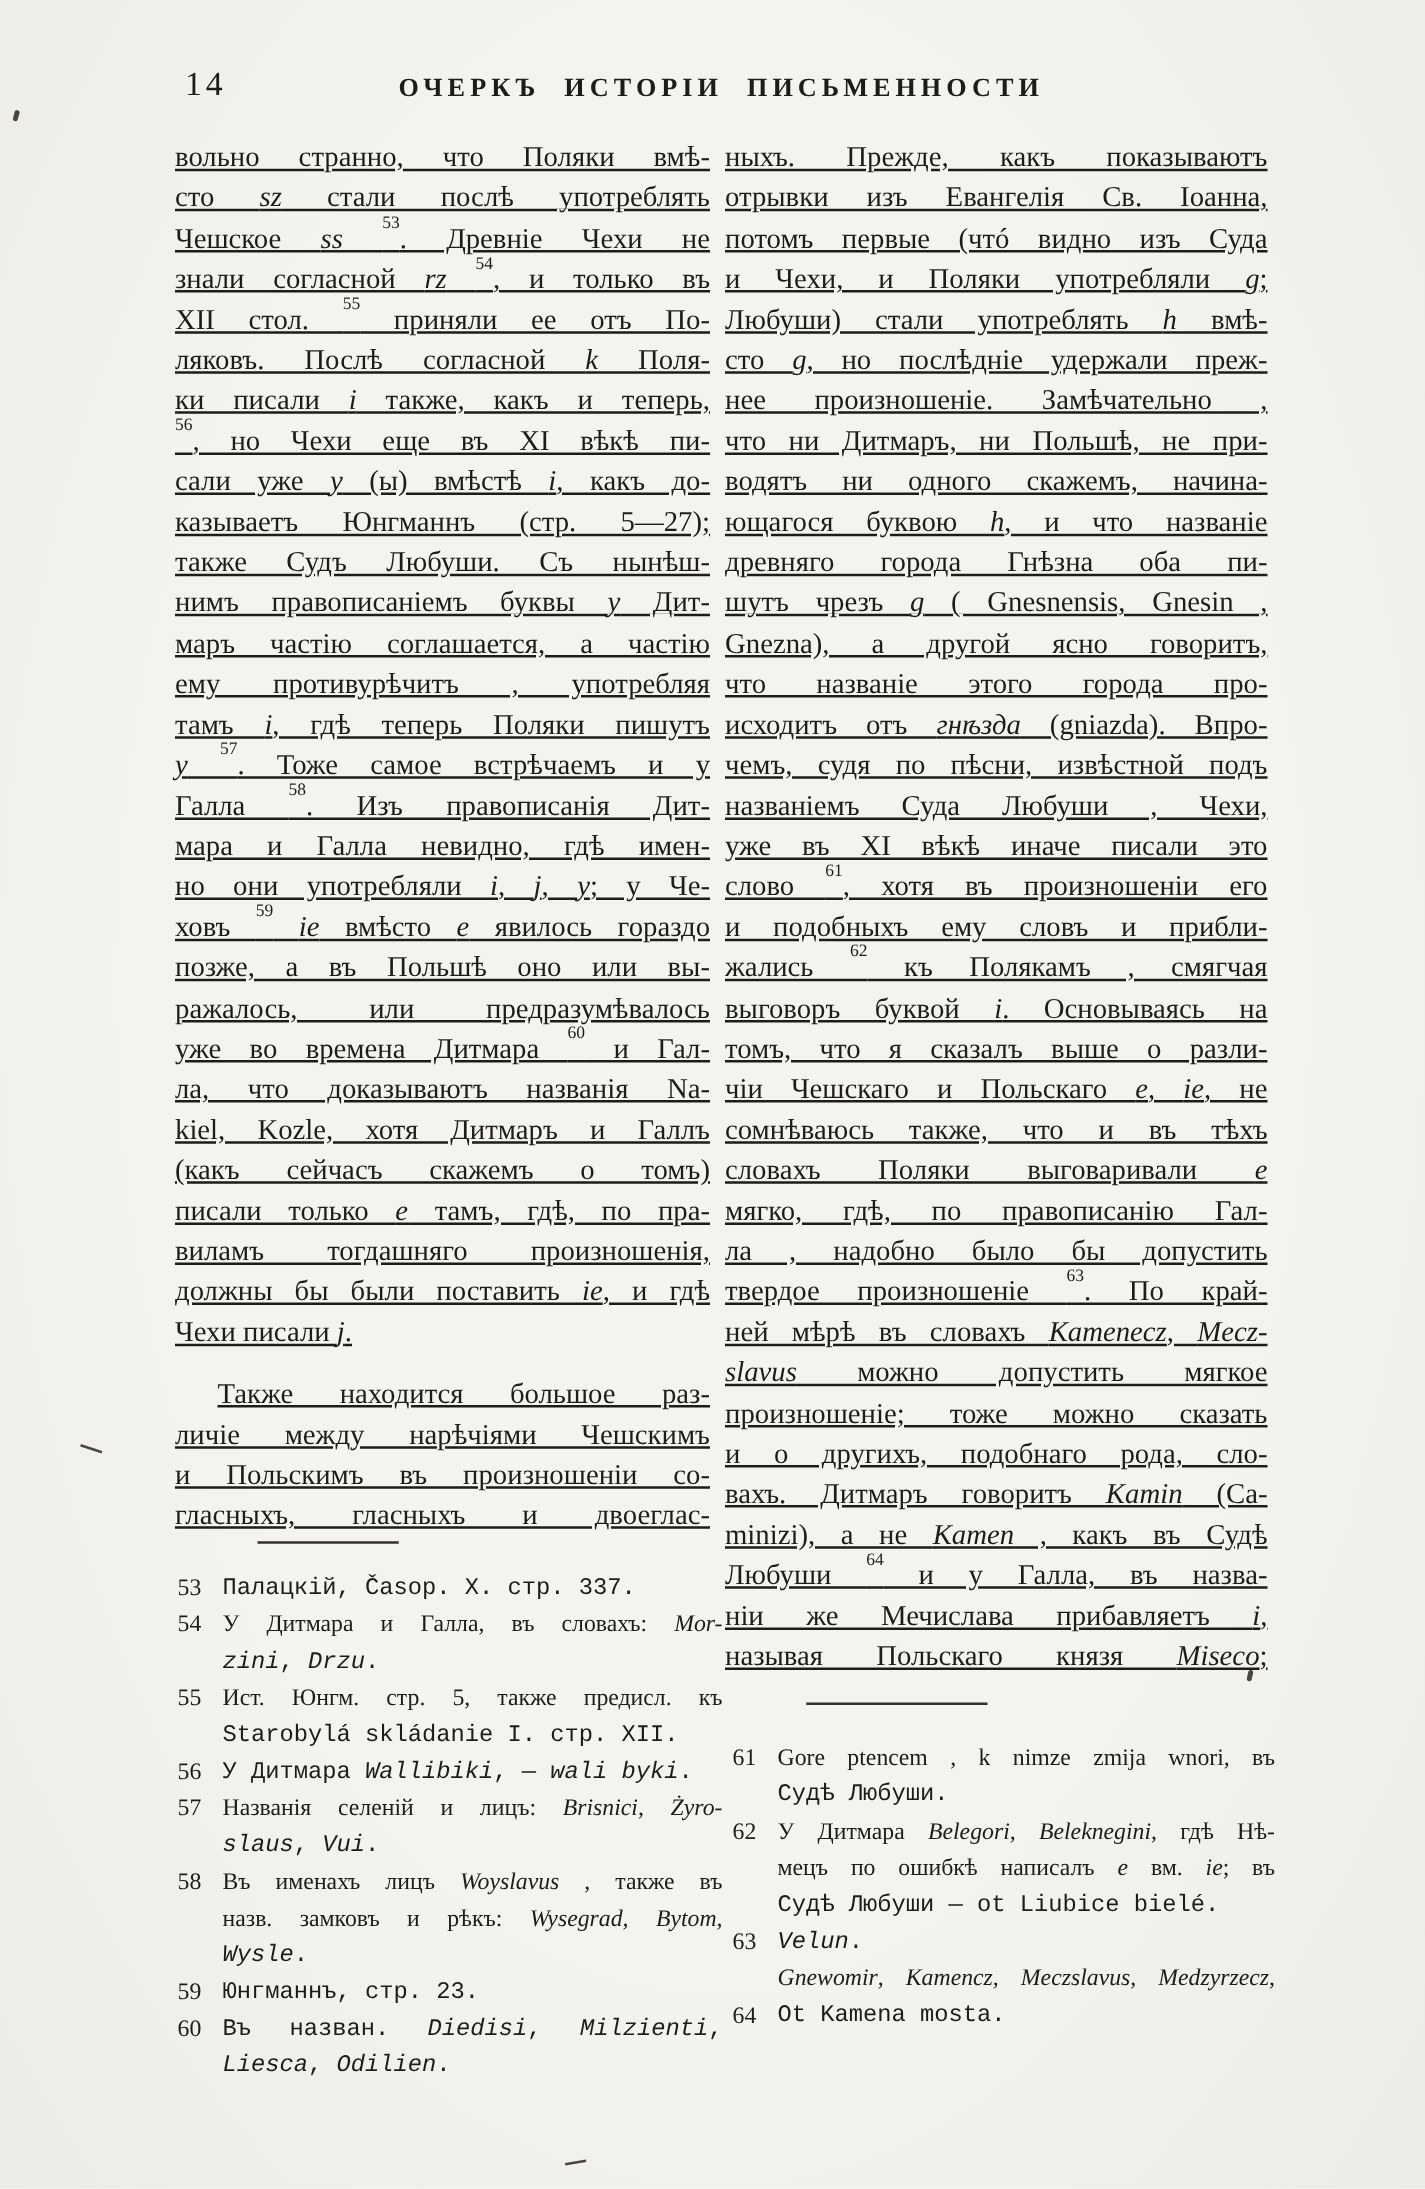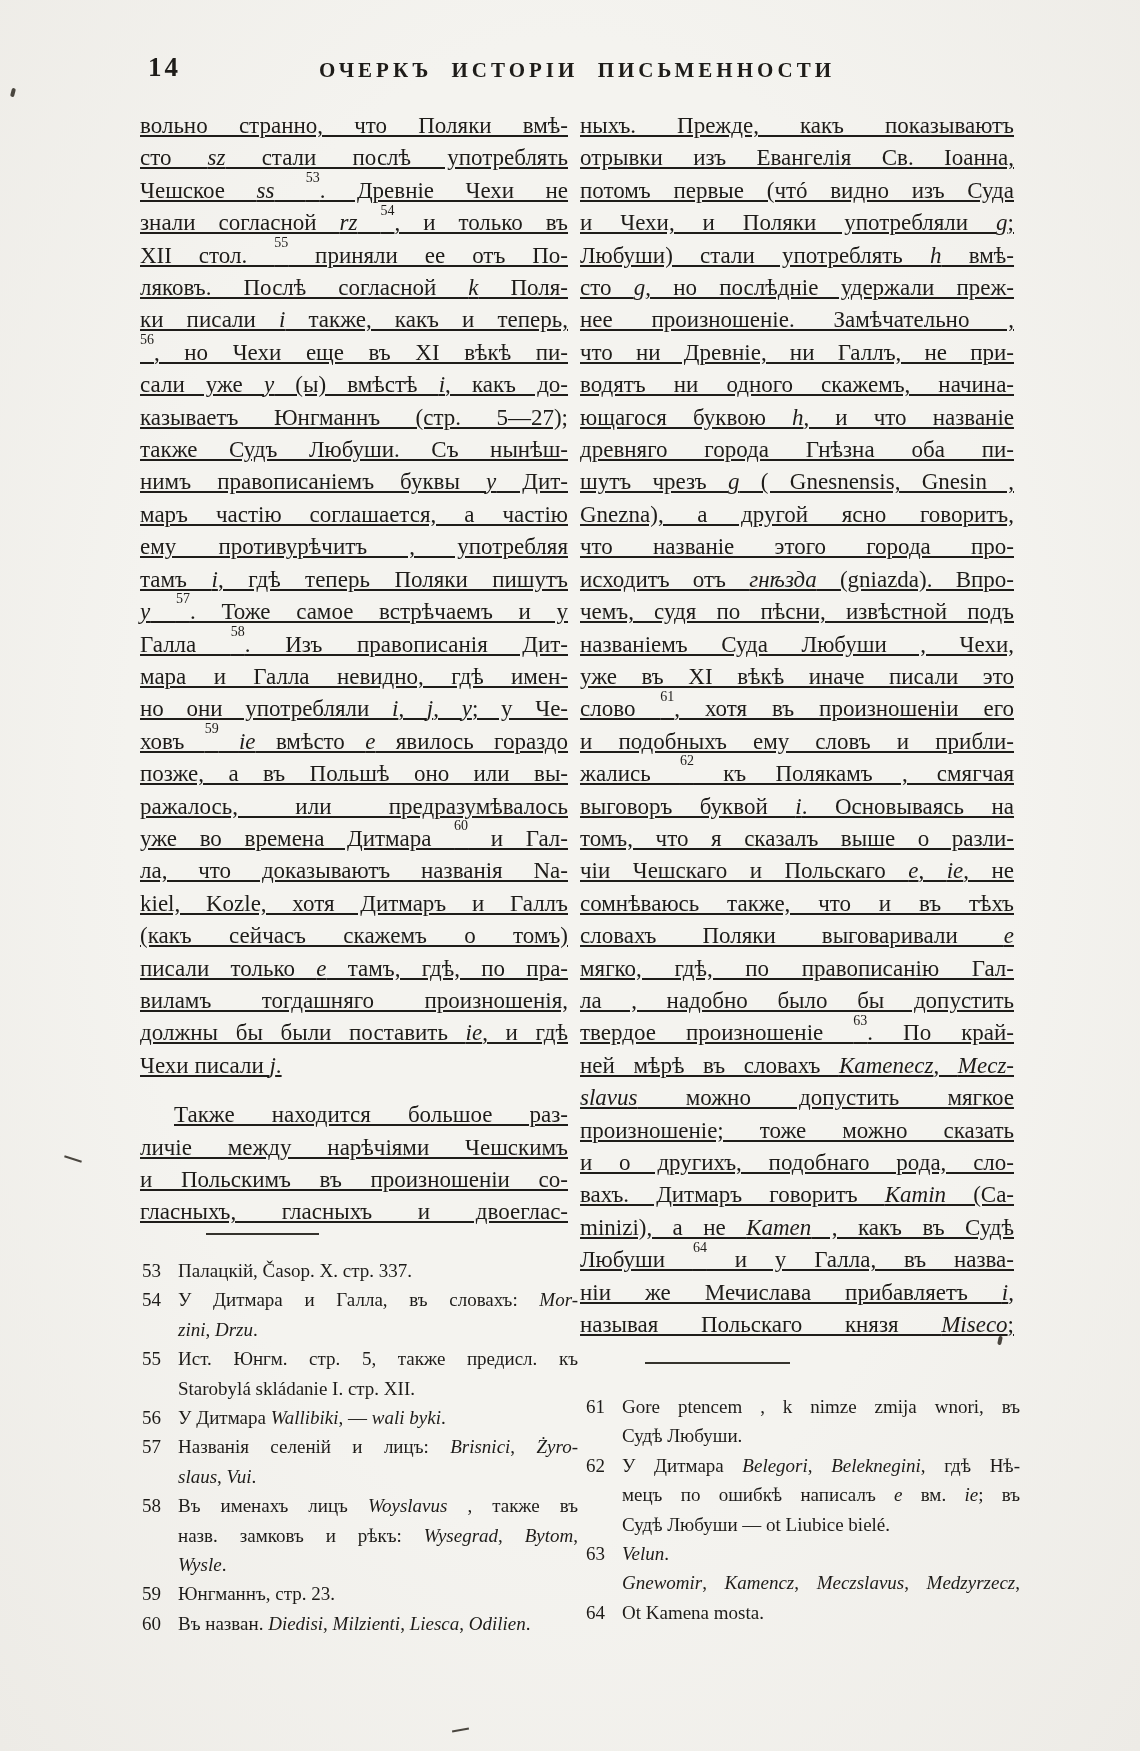--- a/index.html
+++ b/index.html
@@ -6,21 +6,21 @@
   body {
     width: 1140px; height: 1751px;
     position: relative;
     background: radial-gradient(ellipse at 50% 45%, #f4f3ef 55%, #edebe6 100%);
     font-family: "Liberation Serif", "DejaVu Serif", serif;
     color: #1e1c19;
     overflow: hidden;
   }
   .page-number {
     position: absolute; left: 148px; top: 52px;
-    font-size: 27px; font-weight: bold; letter-spacing: 3px;
+    font-size: 27px; font-weight: normal; letter-spacing: 3px;
   }
   .header-title {
     position: absolute; left: 140px; top: 58px; width: 874px;
     text-align: center;
     font-size: 21px; font-weight: bold; letter-spacing: 4px;
     word-spacing: 10px;
   }
   .column { position: absolute; font-size: 23px; line-height: 32.4px; text-decoration: underline; }
   .col-left  { left: 140px; top: 110px; width: 428px; }
   .col-right { left: 580px; top: 110px; width: 434px; }
@@ -34,21 +34,21 @@
   .fn-rule { position: absolute; height: 2px; background: #35322c; }
   .fn-rule-left  { left: 206px; top: 1233px; width: 113px; }
   .fn-rule-right { left: 645px; top: 1362px; width: 145px; }
   .footnotes { position: absolute; font-size: 19px; line-height: 29.4px; }
   .fns-left  { left: 142px; top: 1256px; width: 436px; }
   .fns-right { left: 586px; top: 1392px; width: 434px; }
   .footnote { display: flex; }
   .fn-num { width: 36px; flex-shrink: 0; }
   .fn-body { flex: 1; }
   .fn-line { text-align: justify; text-align-last: justify; }
-  .fn-line.flush { text-align-last: left; }
+  .fn-line.flush { text-align-last: left; font-family: Liberation Mono, monospace; }
   .ink-mark { position: absolute; background: #4a463f; }
   .mark-1 { left: 11px;  top: 88px;   width: 4px;  height: 9px;  border-radius: 2px; transform: rotate(15deg); }
   .mark-2 { left: 64px;  top: 1158px; width: 18px; height: 2px;  transform: rotate(18deg); }
   .mark-3 { left: 998px; top: 1336px; width: 4px;  height: 9px;  border-radius: 2px; transform: rotate(12deg); }
   .mark-4 { left: 452px; top: 1729px; width: 17px; height: 2px;  transform: rotate(-10deg); }
 </style>
 </head>
 <body>
 
 <div class="page-number">14</div>
@@ -97,21 +97,21 @@
 
 <div class="column col-right">
   <div class="para">
       <div class="line">ныхъ. Прежде, какъ показываютъ</div>
       <div class="line">отрывки изъ Евангелія Св. Іоанна,</div>
       <div class="line">потомъ первые (чтó видно изъ Суда</div>
       <div class="line">и Чехи, и Поляки употребляли <i>g</i>;</div>
       <div class="line">Любуши) стали употреблять <i>h</i> вмѣ-</div>
       <div class="line">сто <i>g</i>, но послѣдніе удержали преж-</div>
       <div class="line">нее произношеніе. Замѣчательно ,</div>
-      <div class="line">что ни Древніе, ни Галлъ, не при-</div>
+      <div class="line">что ни Дитмаръ, ни Польшѣ, не при-</div>
       <div class="line">водятъ ни одного скажемъ, начина-</div>
       <div class="line">ющагося буквою <i>h</i>, и что названіе</div>
       <div class="line">древняго города Гнѣзна оба пи-</div>
       <div class="line">шутъ чрезъ <i>g</i> ( Gnesnensis, Gnesin ,</div>
       <div class="line">Gnezna), а другой ясно говоритъ,</div>
       <div class="line">что названіе этого города про-</div>
       <div class="line">исходитъ отъ <i>гнѣзда</i> (gniazda). Впро-</div>
       <div class="line">чемъ, судя по пѣсни, извѣстной подъ</div>
       <div class="line">названіемъ Суда Любуши , Чехи,</div>
       <div class="line">уже въ XI вѣкѣ иначе писали это</div>

